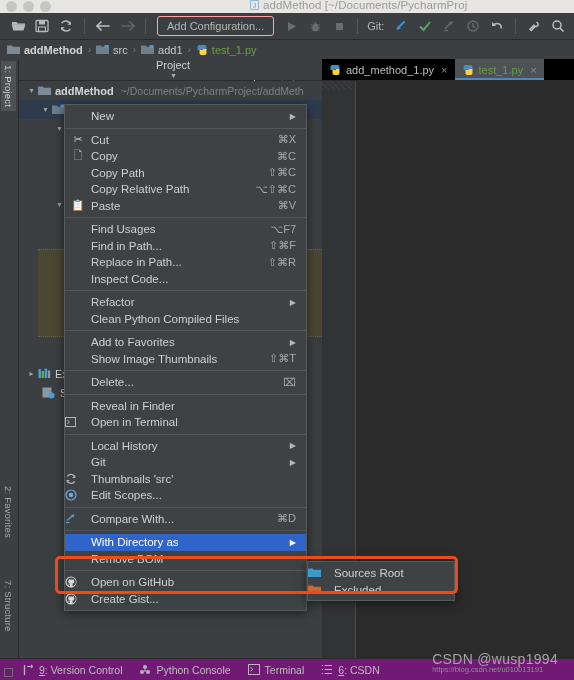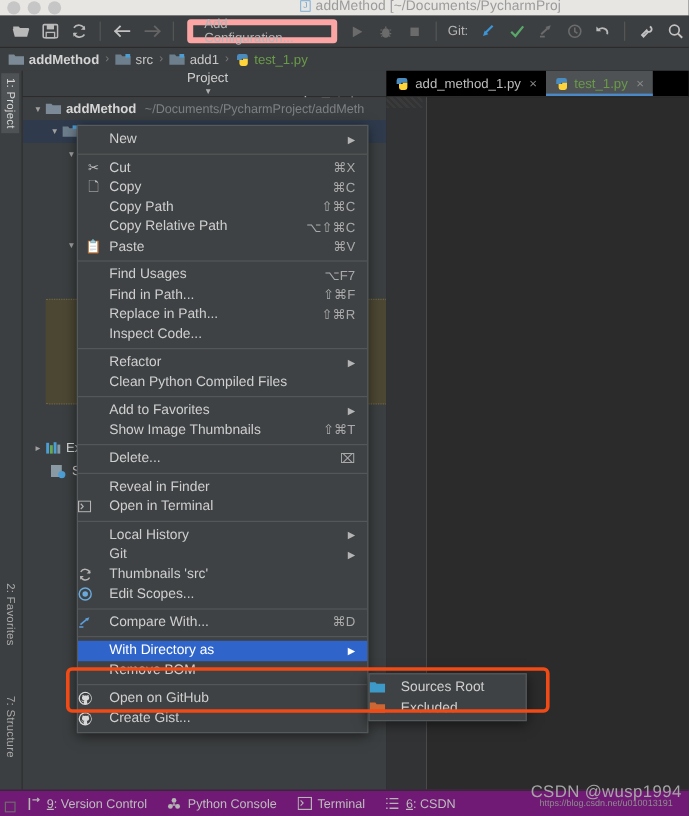--- a/index.html
+++ b/index.html
@@ -43,21 +43,21 @@
     position: absolute; top: 13px; left: 0; width: 574px; height: 27px;
     background: #3c3f41; border-bottom: 1px solid #2b2b2b;
     display: flex; align-items: center; padding-left: 7px; gap: 2px;
   }
   .tb-btn {
     width: 22px; height: 22px; display: flex; align-items: center;
     justify-content: center; border-radius: 2px;
   }
   .tb-sep { width: 1px; height: 16px; background: #555; margin: 0 5px; }
   .run-config {
-    height: 20px; padding: 0 9px; border: 5px solid #fca5a5; border-radius: 3px;
+    height: 20px; padding: 0 9px; border: 1px solid #fca5a5; border-radius: 3px;
     display: flex; align-items: center; font-size: 11px; color: #b4b4b4;
     margin: 0 4px;
   }
   .git-label { font-size: 11px; color: #b4b4b4; margin: 0 4px 0 2px; }
 
   
   .breadcrumb {
     position: absolute; top: 40px; left: 0; width: 574px; height: 19px;
     background: #3c3f41; display: flex; align-items: center;
     padding-left: 7px; font-size: 11px;
@@ -155,21 +155,21 @@
   .mi .ico { width: 26px; text-align: center; font-size: 11px; color: #c0c0c0; flex: 0 0 26px; }
   .mi .lbl { flex: 1 1 auto; }
   .mi .acc { color: #a9a9a9; font-size: 11px; margin-left: 14px; }
   .mi .sub { color: #b4b4b4; font-size: 8px; margin-left: 12px; }
   .mi.hl { background: #2f65ca; color: #ffffff; }
   .mi.hl .sub { color: #ffffff; }
   .mi-sep { height: 1px; background: #545759; margin: 3px 0; }
 
   
   .submenu {
-    position: absolute; left: 307px; top: 561px; width: 132px;
+    position: absolute; left: 307px; top: 561px; width: 148px;
     background: #3f4244; border: 1px solid #565a5c;
     box-shadow: 0 2px 10px rgba(0,0,0,.55);
     padding: 2px 0; z-index: 45;
   }
   .submenu .mi { height: 17px; }
 
   
   .annot {
     position: absolute; left: 55px; top: 556px; width: 403px; height: 38px;
     border: 3px solid #f04a17; border-radius: 5px; z-index: 60;
@@ -179,21 +179,21 @@
   
   .statusbar {
     position: absolute; top: 658px; left: 0; width: 574px; height: 22px;
     background: #701a75; border-top: 1px solid #2b2b2b;
     display: flex; align-items: center; padding-left: 22px; gap: 17px;
     font-size: 10.5px; color: #bdbdbd;
   }
   .sb-item { display: flex; align-items: center; gap: 5px; }
   .sb-item u { text-decoration: underline; }
   .watermark {
-    position: absolute; right: 6px; top: 651px; text-align: center;
+    position: absolute; right: 16px; top: 651px; 
     color: #9a9a9a; z-index: 70;
   }
   .wm1 { font-size: 14px; letter-spacing: .3px; color: #a5a5a5; }
   .wm2 { font-size: 7.5px; color: #8e8e8e; margin-top: -2px; }
 
   .bottom-left-sq {
     position: absolute; left: 4px; top: 668px; width: 9px; height: 9px;
     border: 1px solid #6c6c6c;
   }
   svg { display: block; }

